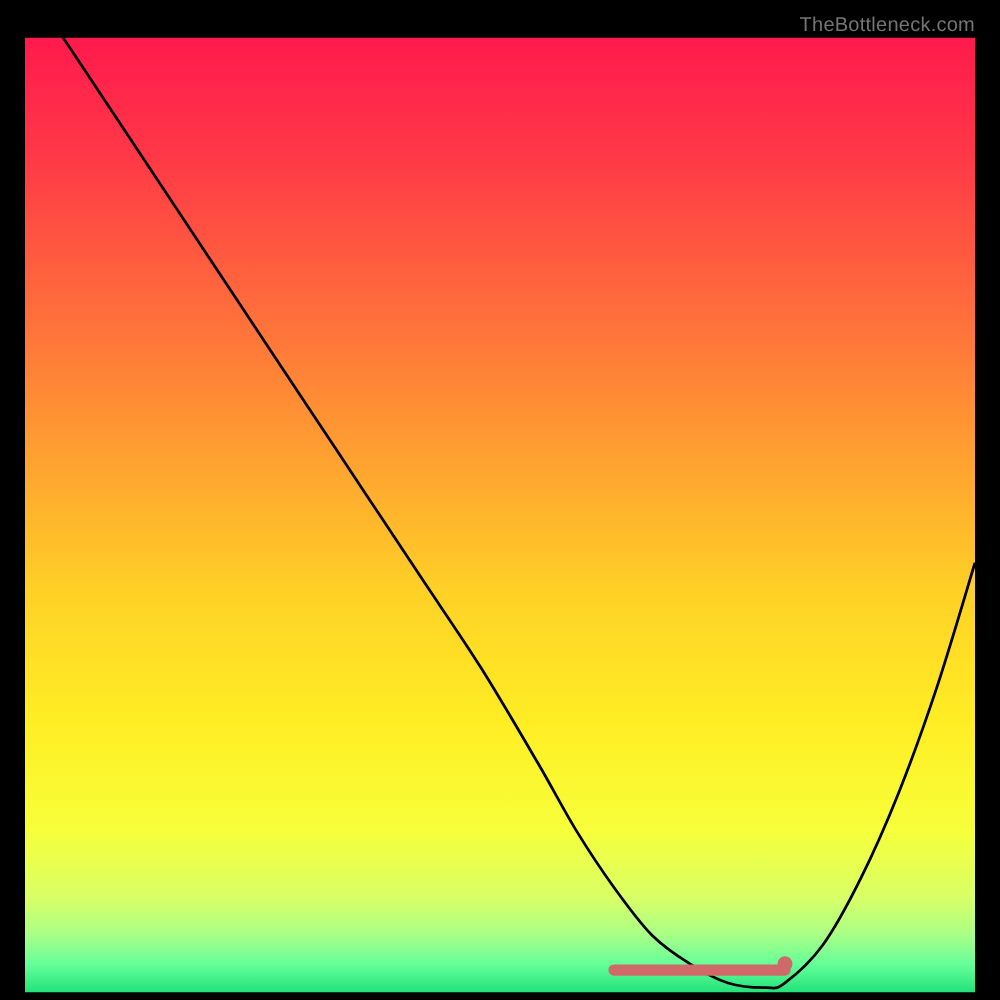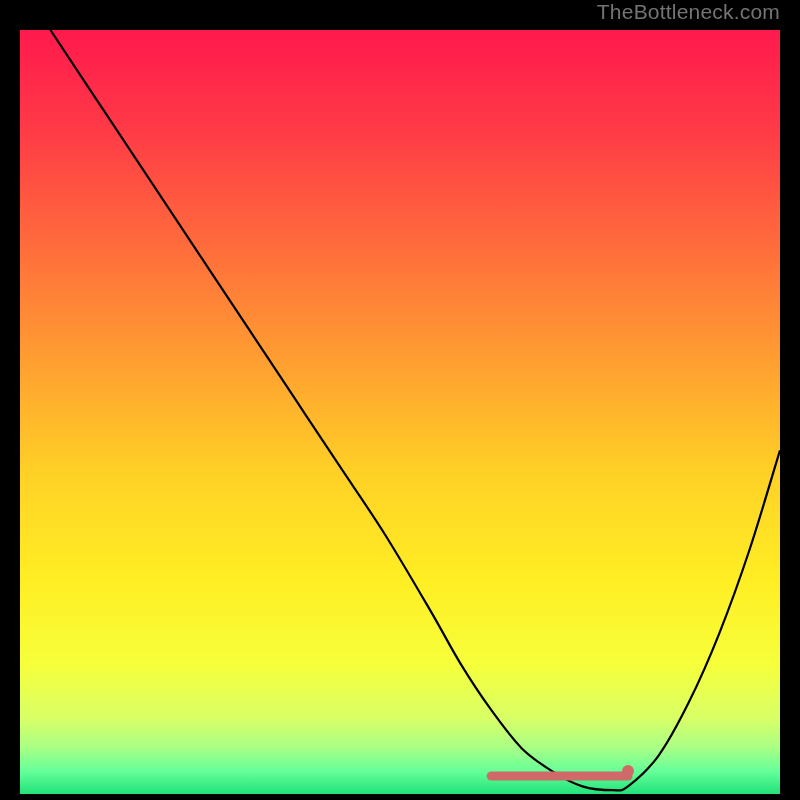--- a/index.html
+++ b/index.html
@@ -21,24 +21,24 @@
   }
   .plot {
     position: absolute;
     left: 0;
     top: 0;
     width: 760px;
     height: 764px;
   }
   .watermark {
     position: absolute;
-    top: 0;
+    top: 12px;
     right: 20px;
     color: #747474;
-    font-size: 21px;
+    font-size: 16px;
     font-weight: 500;
     letter-spacing: 0.2px;
   }
 </style>
 </head>
 <body>
 
 <div class="watermark">TheBottleneck.com</div>
 
 <div class="frame">

